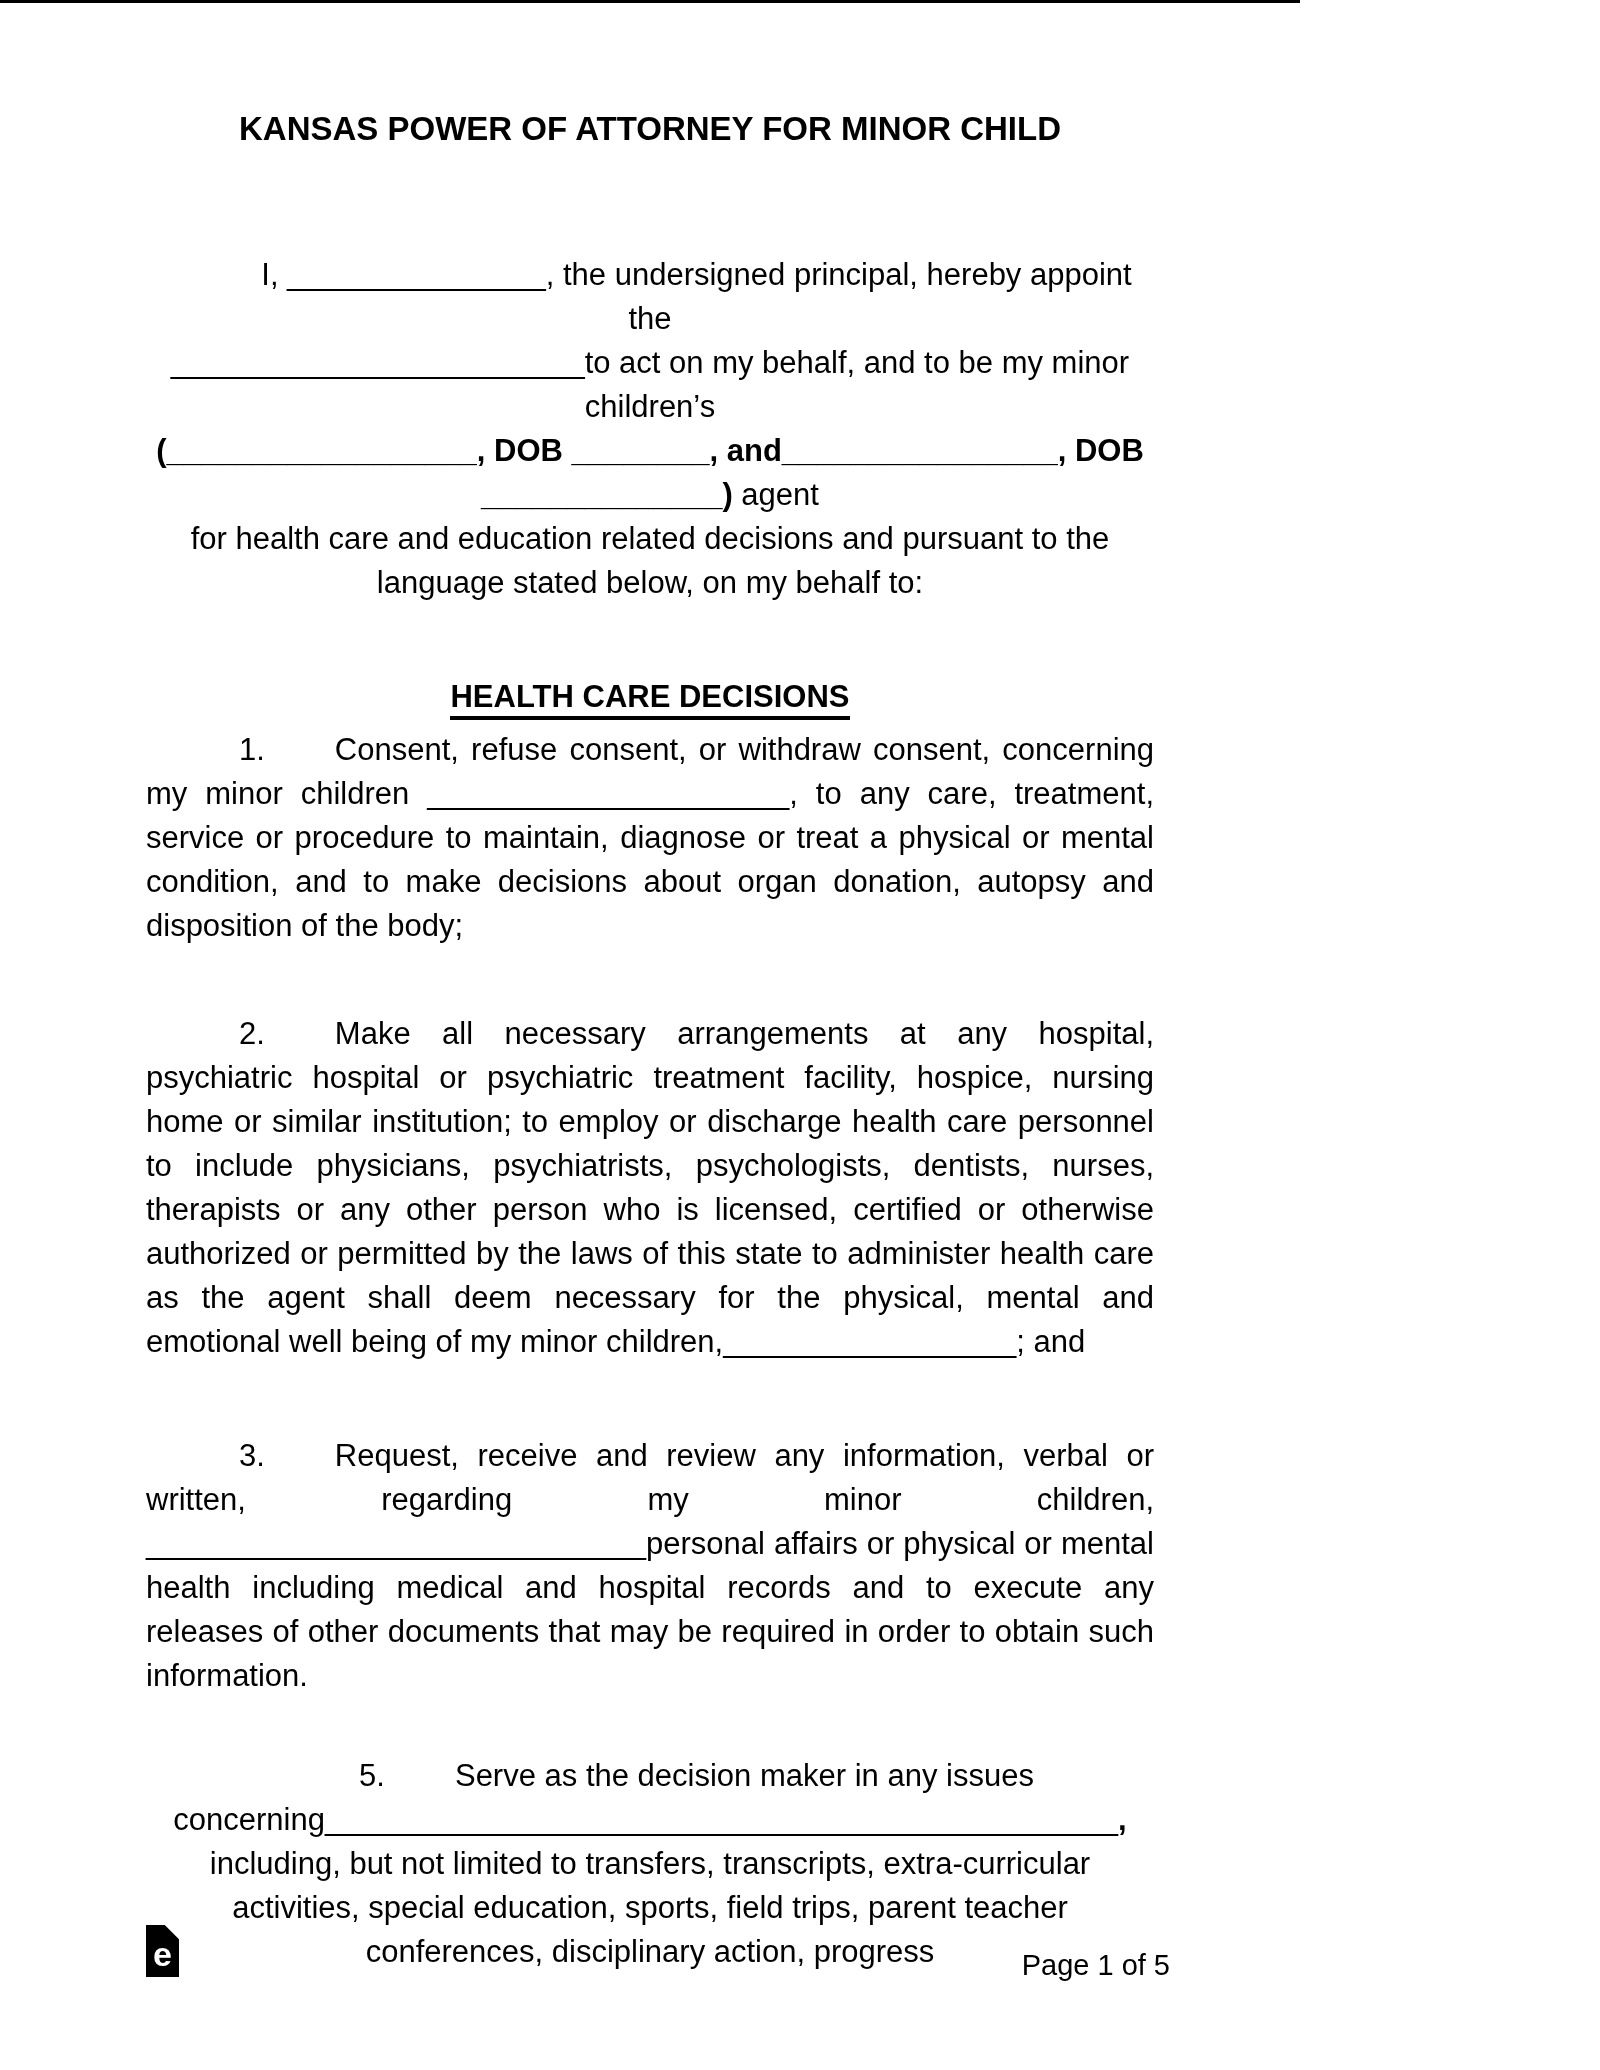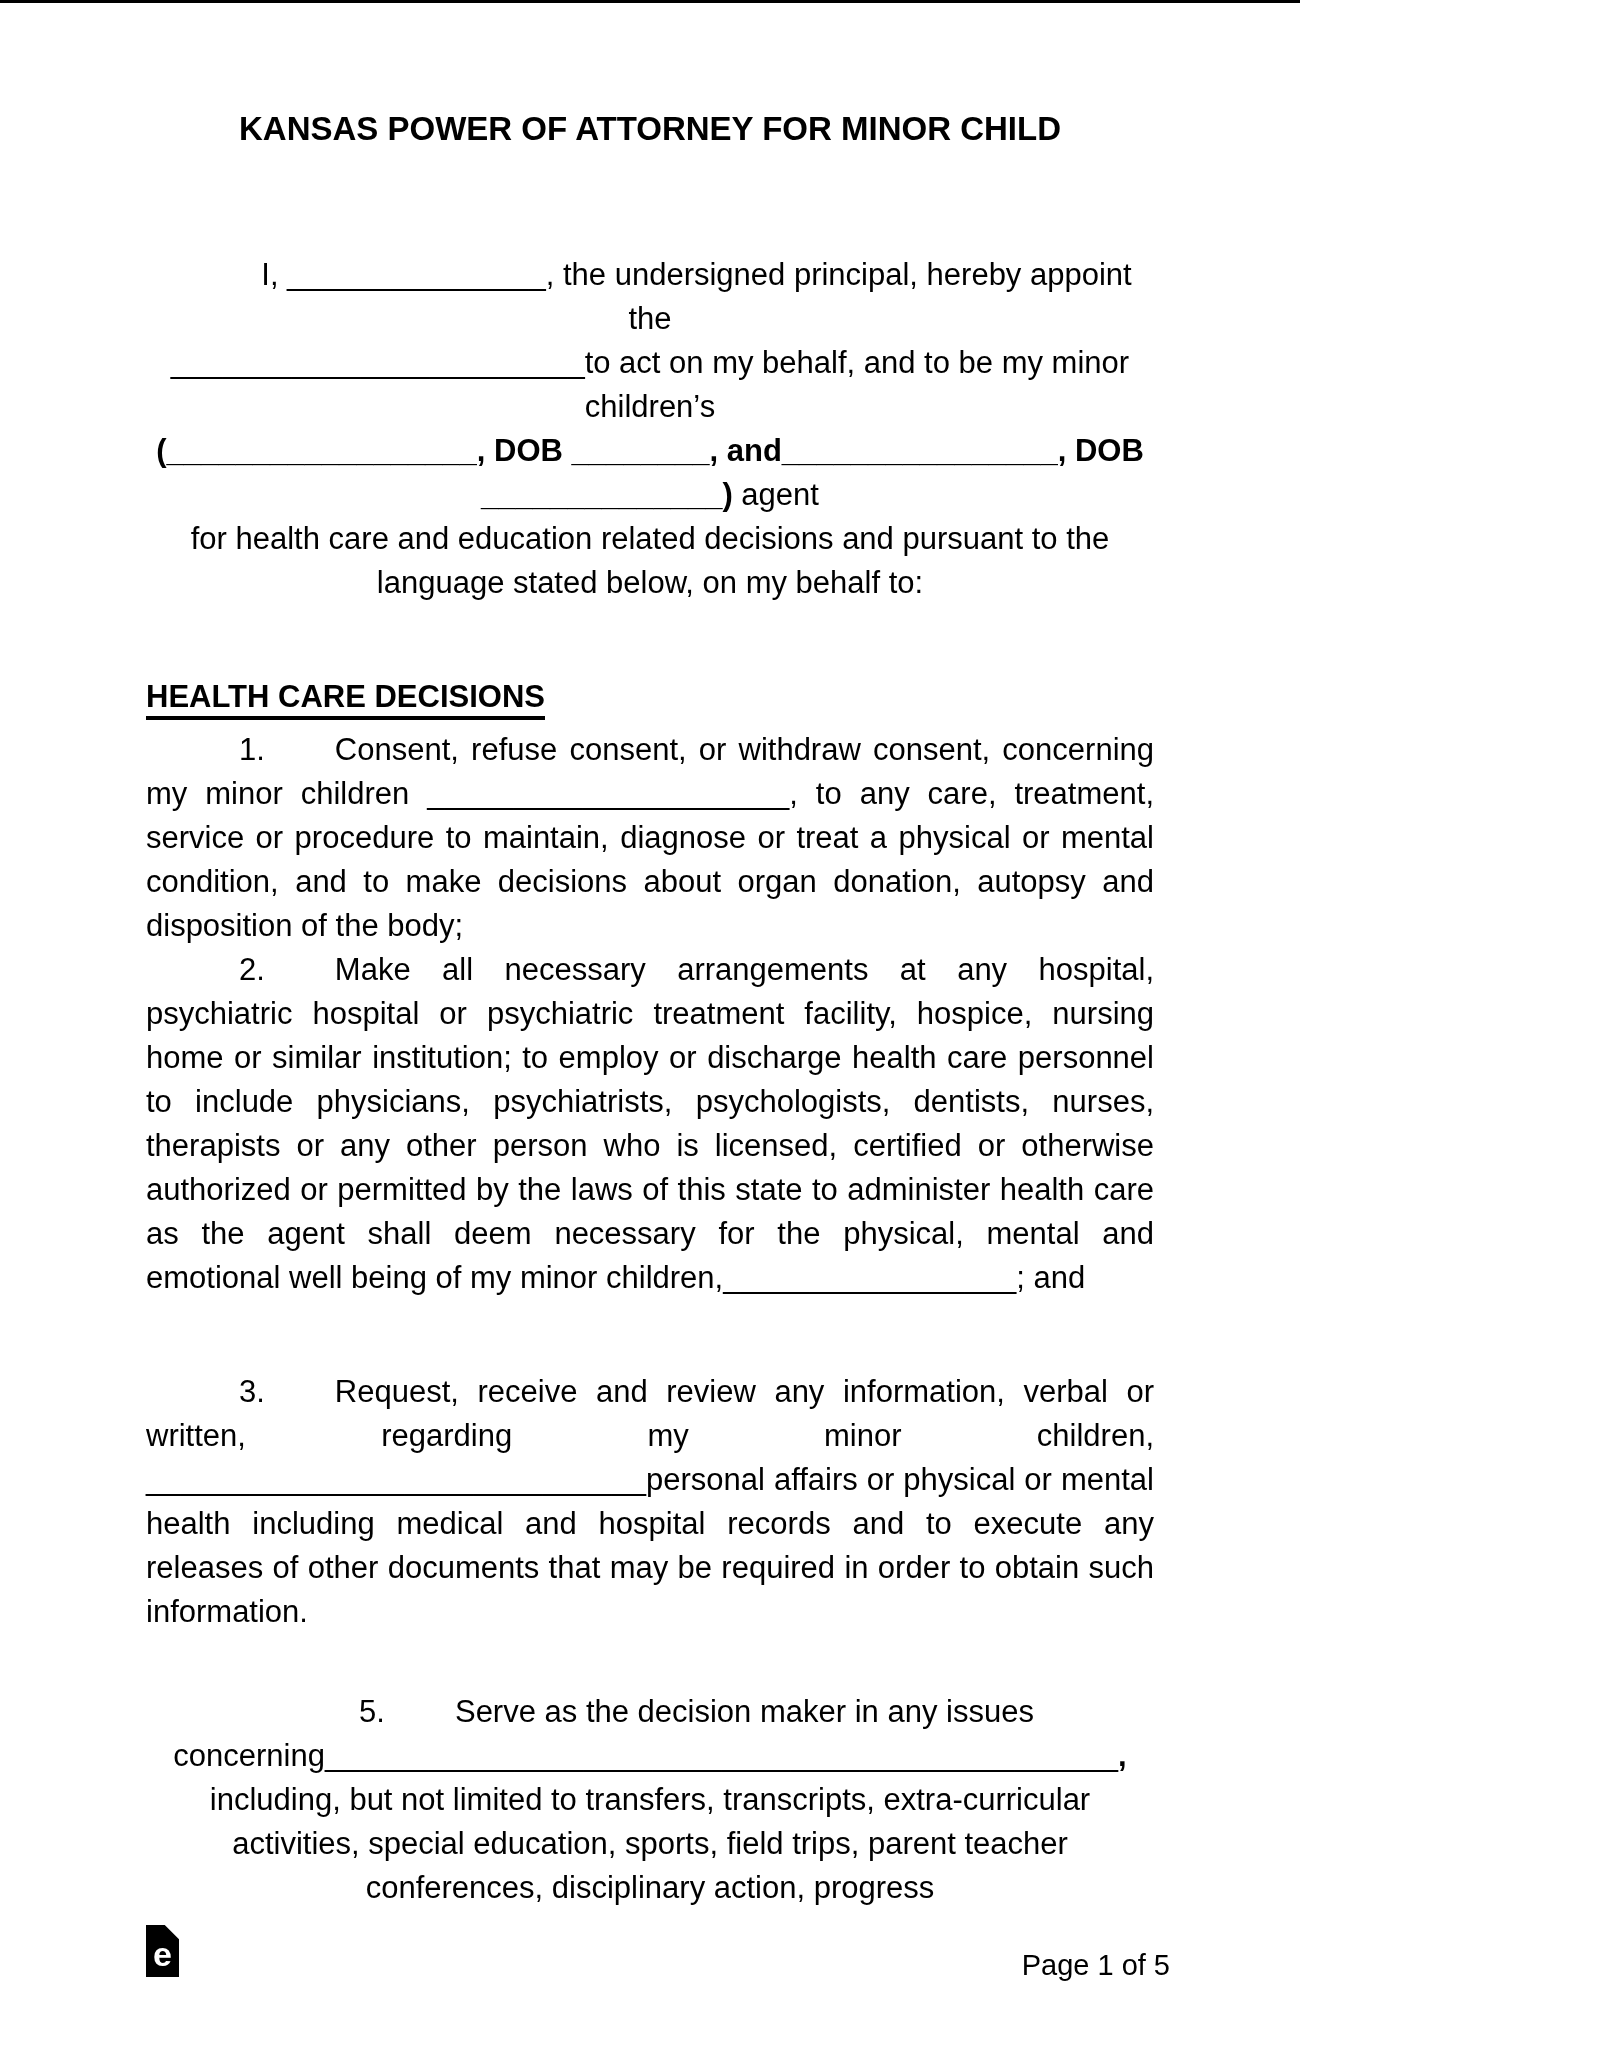--- a/index.html
+++ b/index.html
@@ -22,29 +22,30 @@
     font-size:33px;
     line-height:44px;
     font-weight:bold;
     text-align:center;
   }
   p { margin:0; }
   .para { text-indent:93px; }
   .intro { margin-bottom:70px; text-align:left; }
   .just { text-align:justify; }
   .left { text-align:center; }
-  .clause1 { }
+  .clause1 { margin-bottom:64px; }
   .clause2 { margin-bottom:70px; }
   .clause3 { margin-bottom:56px; }
   .clause4 { margin-bottom:48px; }
   h2.heading {
     margin:0 0 9px 0;
     font-size:31px;
     line-height:44px;
     font-weight:bold;
+    text-align:center;
   }
   h2.heading.edu { margin-bottom:18px; }
   .underlined {
     border-bottom:4px solid #000;
     padding-bottom:2px;
   }
   .b { font-weight:bold; }
   .num { }
   .tab { display:inline-block; width:70px; }
   .footer {

